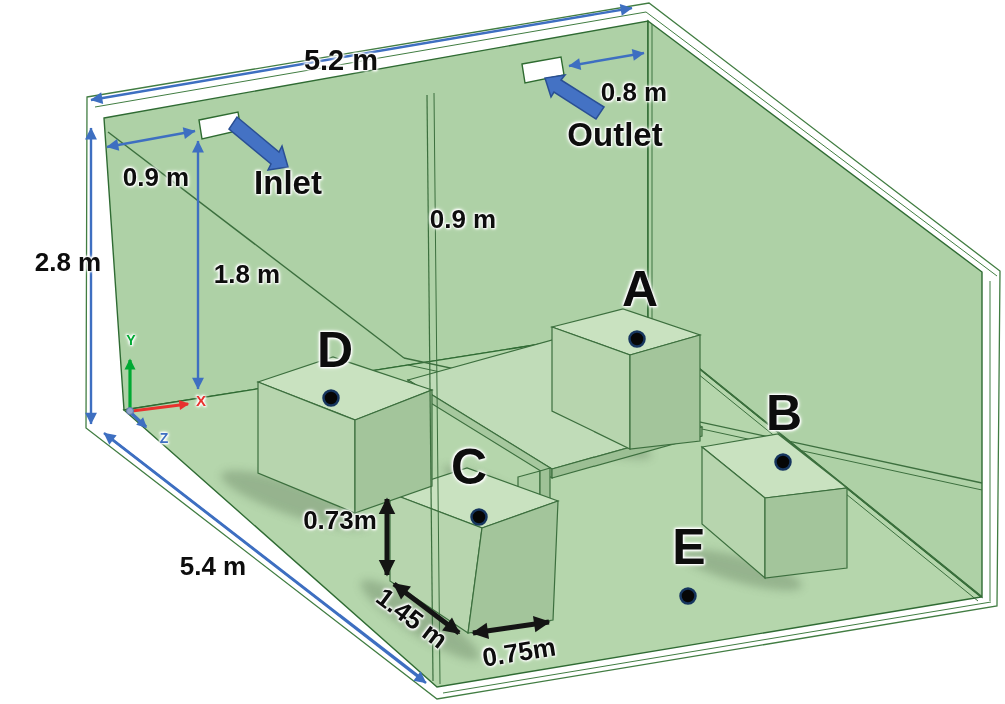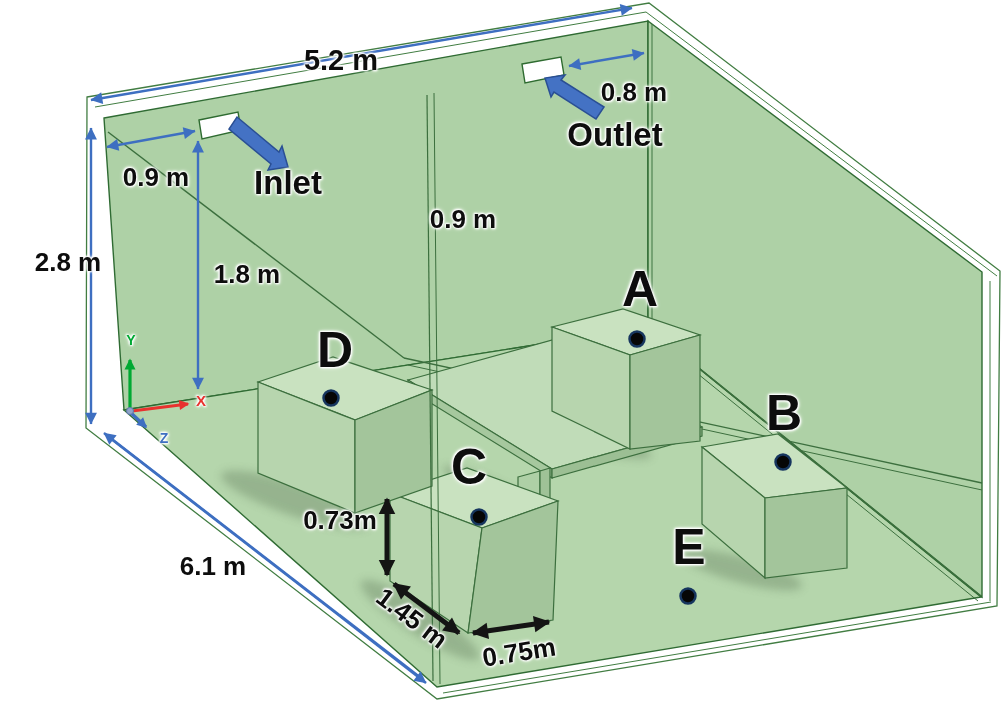--- a/index.html
+++ b/index.html
@@ -139,21 +139,21 @@
     <circle cx="637" cy="339" r="7.5"></circle>
     <circle cx="783" cy="462" r="7.5"></circle>
     <circle cx="479" cy="517" r="7.5"></circle>
     <circle cx="331" cy="398" r="7.5"></circle>
     <circle cx="688" cy="596" r="7.5"></circle>
   </g>
 </svg>
 
 <div class="lbl dimbig" style="left:341px;top:36px;margin-top:24px;">5.2 m</div>
 <div class="lbl dim" style="left:28px;top:262px;margin-left:40px;">2.8 m</div>
-<div class="lbl dim" style="left:213px;top:566px;">6.1 m</div>
+<div class="lbl dim" style="left:213px;top:566px;">5.4 m</div>
 
 <div class="lbl dim" style="left:156px;top:177px;">0.9 m</div>
 <div class="lbl dim" style="left:247px;top:274px;">1.8 m</div>
 <div class="lbl dim" style="left:463px;top:219px;">0.9 m</div>
 <div class="lbl dim" style="left:628px;top:92px;padding-left:12px;">0.8 m</div>
 <div class="lbl flow" style="left:288px;top:182px;">Inlet</div>
 <div class="lbl flow" style="left:615px;top:134px;">Outlet</div>
 
 <div class="lbl dim" style="left:340px;top:520px;">0.73m</div>
 <div class="lbl dim rot37" style="left:412px;top:618px;">1.45 m</div>

